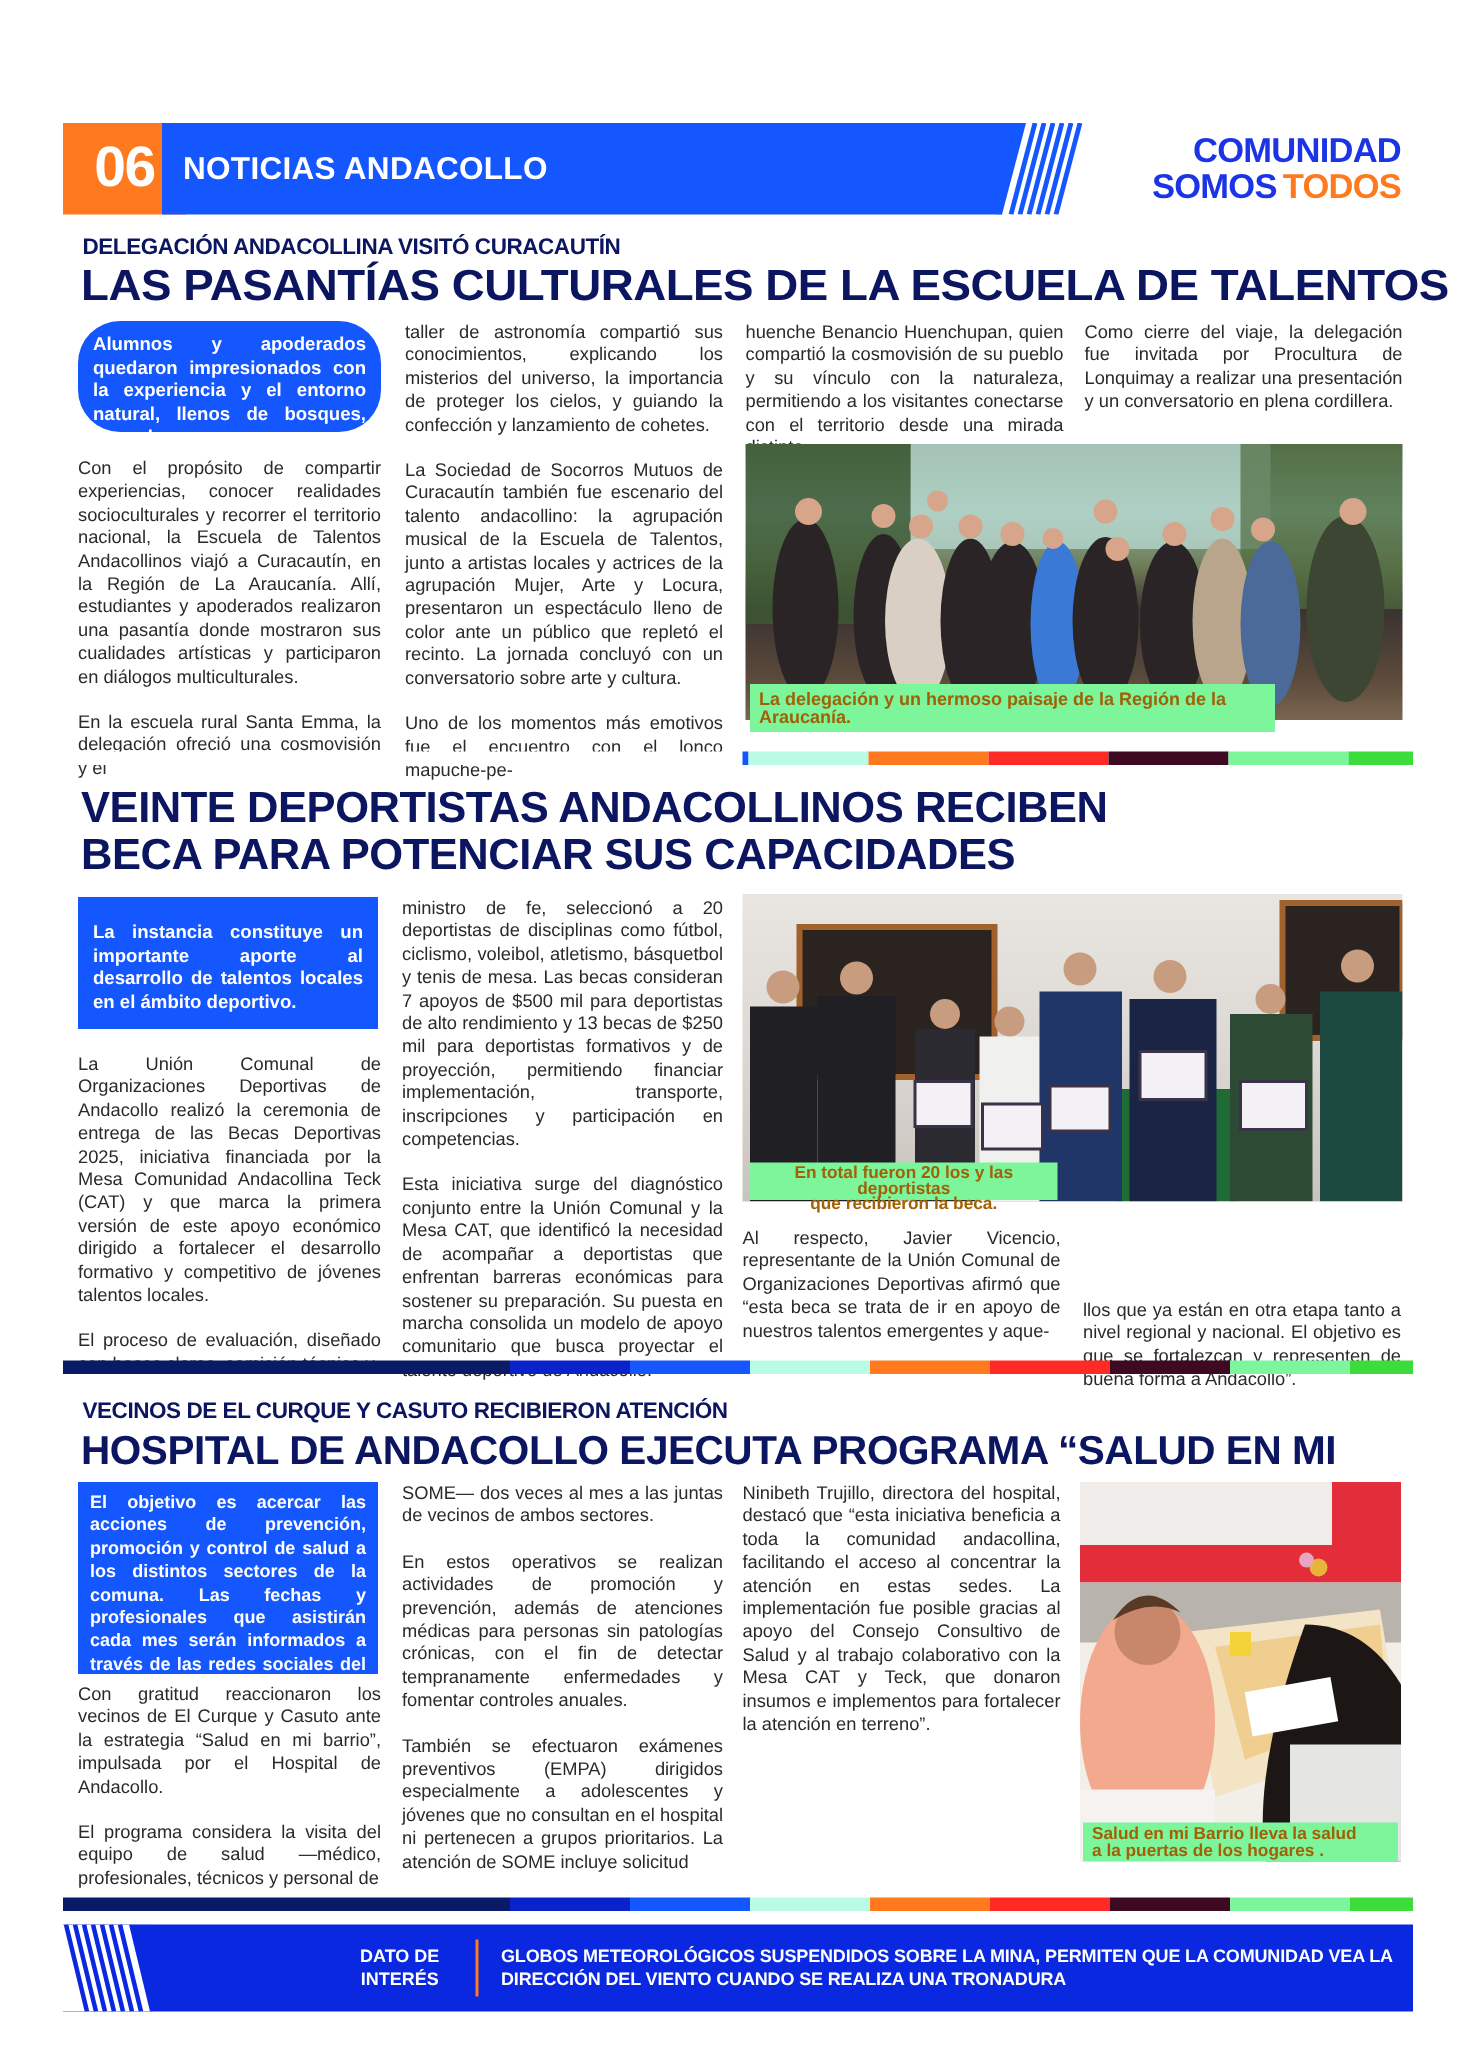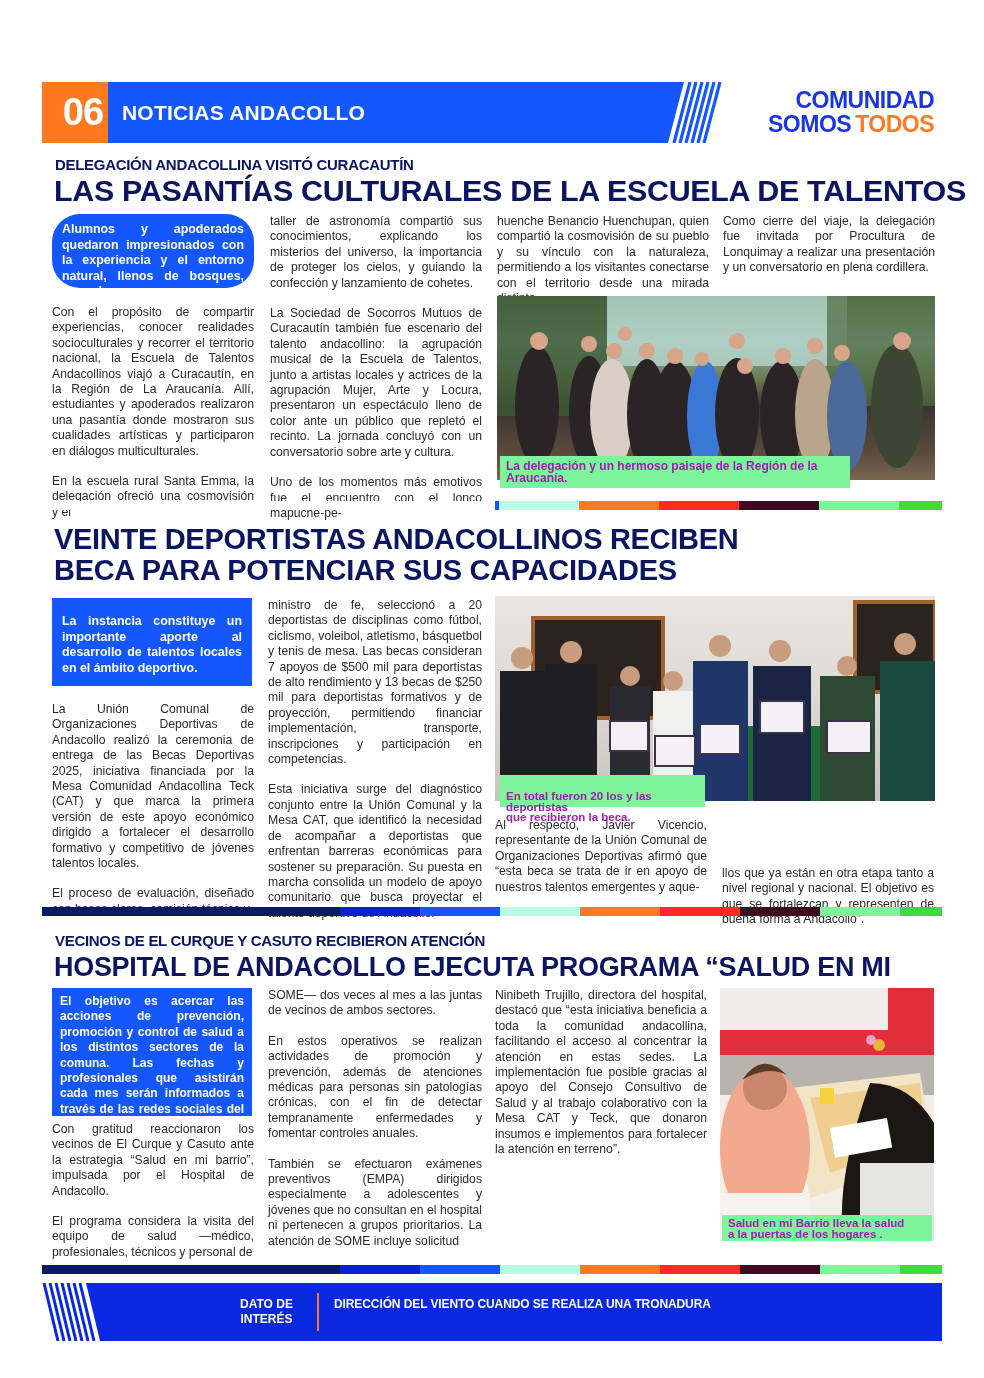--- a/index.html
+++ b/index.html
@@ -17,21 +17,21 @@
   .brand .l2b { color: #ff7a1f; }
 
   .kicker { position: absolute; left: 55px; font-weight: 700; font-size: 15px; color: #0b1560; letter-spacing: -0.3px; }
   .headline { position: absolute; left: 54px; font-weight: 900; color: #0b1560; font-size: 29px; line-height: 31px; letter-spacing: -0.3px; transform-origin: left top; }
 
   .callout { position: absolute; left: 52px; background: #1457ff; color: #fff; font-weight: 700; font-size: 12.4px; line-height: 15.6px; padding: 8px 10px 8px 10px; text-align: justify; }
   .col { position: absolute; font-size: 12.2px; line-height: 15.4px; color: #2a2a2a; text-align: justify; hyphens: manual; }
   .col p + p { margin-top: 15px; }
 
   .photo { position: absolute; overflow: hidden; }
-  .caption { position: absolute; background: #7cf59b; color: #a21caf; font-weight: 700; font-size: 11.5px; line-height: 12px; padding: 4px 6px; }
+  .caption { position: absolute; background: #7cf59b; color: #a16207; font-weight: 700; font-size: 11.5px; line-height: 12px; padding: 4px 6px; }
 
   .rule { position: absolute; left: 42px; width: 900px; height: 9px; display: flex; }
   .rule span { display: block; height: 100%; }
 
   
   .footer { position: absolute; left: 42px; top: 1283px; width: 900px; height: 58px; background: #0a28e0; }
   .footer .lbl { position: absolute; left: 198px; top: 14px; color: #fff; font-weight: 700; font-size: 12px; line-height: 15px; text-align: center; }
   .footer .sep { position: absolute; left: 275px; top: 10px; width: 2px; height: 38px; background: #ff7a1f; }
   .footer .txt { position: absolute; left: 292px; top: 14px; color: #fff; font-weight: 700; font-size: 12px; line-height: 15px; letter-spacing: -0.1px; }
 </style>
@@ -170,21 +170,21 @@
     </g>
     <g fill="#f4f1f6" stroke="#3a3348" stroke-width="2">
       <rect x="115" y="125" width="38" height="30"></rect>
       <rect x="160" y="140" width="40" height="30"></rect>
       <rect x="205" y="128" width="40" height="30"></rect>
       <rect x="265" y="105" width="44" height="32"></rect>
       <rect x="332" y="125" width="44" height="32"></rect>
     </g>
   </svg>
 </div>
-<div class="caption" style="left:500px; top:775px; width:205px; height:25px; padding:16px 6px; font-size:11.5px; line-height:10.5px;">
+<div class="caption" style="left:500px; top:775px; width:205px; height:25px; padding:2px 6px; font-size:11.5px; line-height:10.5px;text-align:center;">
   <div>En total fueron 20 los y las deportistas</div>
   <div>que recibieron la beca.</div>
 </div>
 
 <div class="col" style="left:495px; top:818px; width:212px;">
   <p>Al respecto, Javier Vicencio, representante de la Unión Comunal de Organizaciones Deportivas afirmó que “esta beca se trata de ir en apoyo de nuestros talentos emergentes y aque-</p>
 </div>
 <div class="col" style="left:722px; top:820px; width:212px;margin-top:46px;">
   <p>llos que ya están en otra etapa tanto a nivel regional y nacional. El objetivo es que se fortalezcan y representen de buena forma a Andacollo”.</p>
 </div>
@@ -269,15 +269,16 @@
       <line x1="32" y1="0" x2="46" y2="58"></line>
       <line x1="38" y1="0" x2="52" y2="58"></line>
     </g>
   </svg>
   <div class="lbl">
     <div>DATO DE</div>
     <div>INTERÉS</div>
   </div>
   <div class="sep"></div>
   <div class="txt">
+    <div>GLOBOS METEOROLÓGICOS SUSPENDIDOS SOBRE LA MINA, PERMITEN QUE LA COMUNIDAD VEA LA</div>
     <div>DIRECCIÓN DEL VIENTO CUANDO SE REALIZA UNA TRONADURA</div>
   </div>
 </div>
 
 </body></html>

